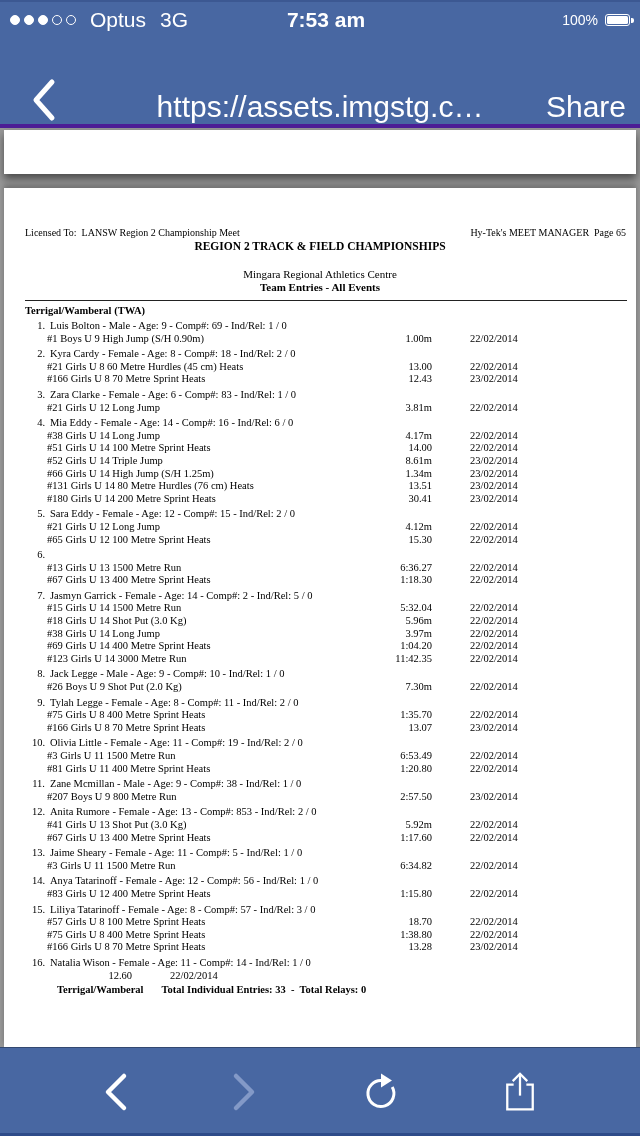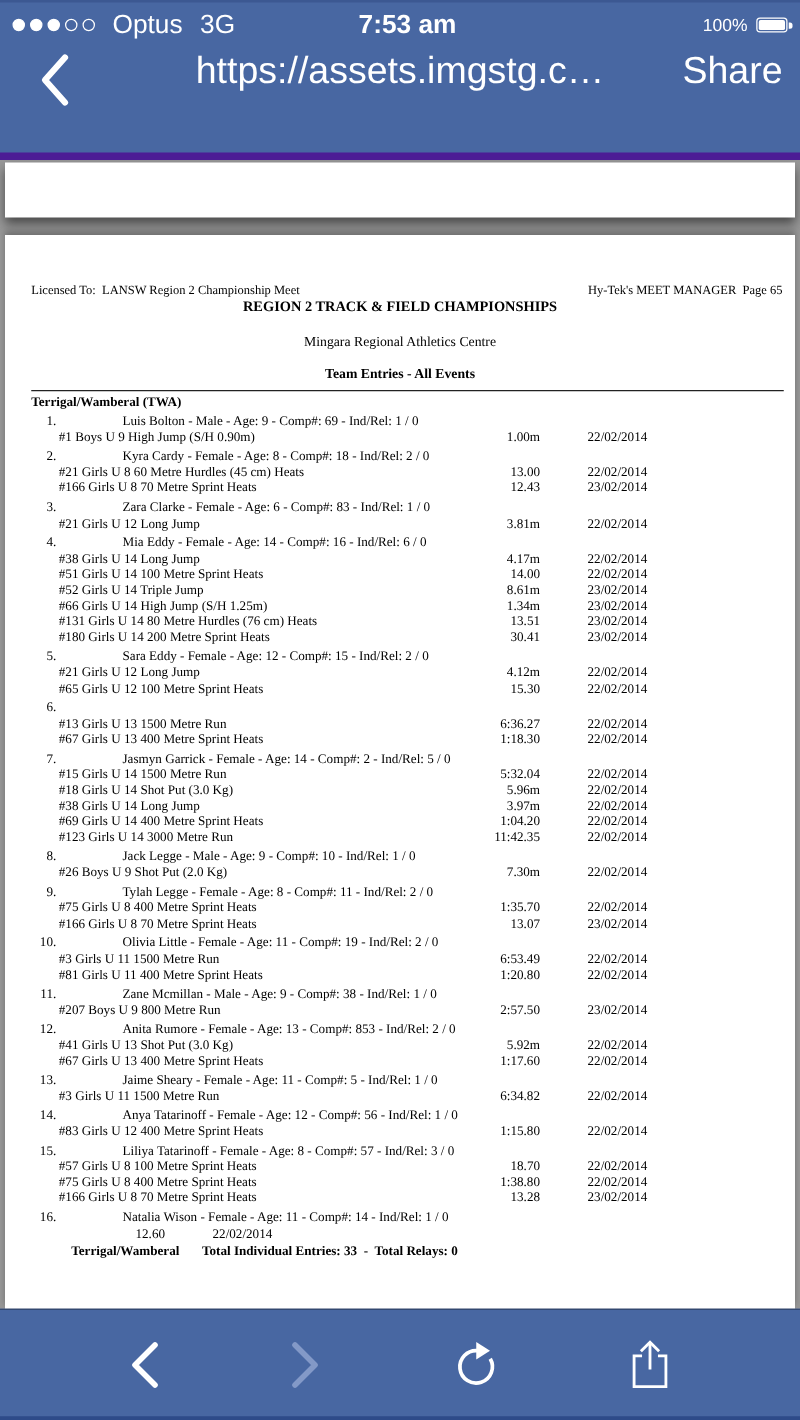--- a/index.html
+++ b/index.html
@@ -15,42 +15,42 @@
   .signal { display:flex; gap:4px; align-items:center; }
   .dot { width:10px; height:10px; border-radius:50%; border:1.5px solid #fff; display:inline-block; }
   .dot.filled { background:#fff; }
   .sb-time { position:absolute; left:12px; right:0; text-align:center; font-size:21px; font-weight:600; }
   .sb-right { margin-left:auto; display:flex; align-items:center; gap:7px; font-size:14px; z-index:1; }
   .battery { position:relative; width:25px; height:12px; border:1px solid #fff; border-radius:3px; display:inline-block; }
   .battery-fill { position:absolute; top:1px; left:1px; right:1px; bottom:1px; background:#fff; border-radius:1.5px; }
   .battery-nub { position:absolute; right:-4.5px; top:3px; width:3px; height:5px; background:#fff; border-radius:0 2px 2px 0; }
 
   
-  .nav-bar { height:88px; flex-shrink:0; display:flex; align-items:flex-start; position:relative; color:#fff; border-bottom:6px solid #4c1d95; padding:0 14px; }
+  .nav-bar { height:88px; flex-shrink:0; display:flex; align-items:flex-end; position:relative; color:#fff; border-bottom:4px solid #4c1d95; padding:0 14px; }
   .nav-back { margin-left:12px; display:flex; cursor:pointer; z-index:1; }
   .nav-url { position:absolute; left:0; right:0; text-align:center; font-size:30px; cursor:pointer; }
   .nav-share { margin-left:auto; font-size:30px; z-index:1; cursor:pointer; }
 
   
   .content { flex:1; background:#979797; padding:2px 4px 0; overflow:hidden; display:flex; flex-direction:column; }
   .page-partial { height:44px; background:#fff; box-shadow:0 5px 8px rgba(0,0,0,.5); flex-shrink:0; }
   .page-main { margin-top:14px; flex:1; background:#fff; box-shadow:0 -3px 5px rgba(0,0,0,.25);
                font-family:"Liberation Serif", serif; color:#000; font-size:10.5px; padding-top:38px; overflow:hidden; }
 
   .doc-meta { display:flex; justify-content:space-between; padding:0 10px 0 21px; font-size:10px; line-height:13px; white-space:pre; }
   .doc-title { text-align:center; font-weight:bold; font-size:11.5px; line-height:13px; margin-top:1px; }
   .doc-venue { text-align:center; font-weight:normal; font-size:11px; line-height:13px;margin-top:15px; }
-  .doc-subtitle { text-align:center; font-weight:bold; font-size:11px; line-height:13px; margin-top:12px; }
+  .doc-subtitle { text-align:center; font-weight:bold; font-size:11px; line-height:13px; margin-top:0; }
   .doc-rule { border:0; border-top:1.5px solid #222; margin:6px 9px 0 21px; }
   .team-header { font-weight:bold; padding-left:21px; line-height:13px; margin-top:3px; }
 
   .athlete { margin-top:3px; }
   .athlete-line { display:flex; line-height:12.6px; }
   .num { width:41px; text-align:right; flex-shrink:0; }
-  .info { padding-left:5px; white-space:pre;margin-left:48px; }
+  .info { padding-left:5px; white-space:pre; }
   .event-row { display:flex; line-height:12.6px; padding-left:43px; }
   .ev-name { width:300px; flex-shrink:0; white-space:pre; }
   .ev-mark { width:85px; text-align:right; flex-shrink:0; }
   .ev-date { padding-left:38px; white-space:pre; }
   .doc-footer { display:flex; line-height:12.6px; padding-left:53px; font-weight:bold; margin-top:2px; white-space:pre; }
   .footer-totals { margin-left:18px; }
 
   
   .toolbar { height:89px; flex-shrink:0; background:#4867a2; border-top:1px solid rgba(0,0,0,.3); position:relative;
              display:flex; align-items:center; justify-content:center; gap:100px; }

